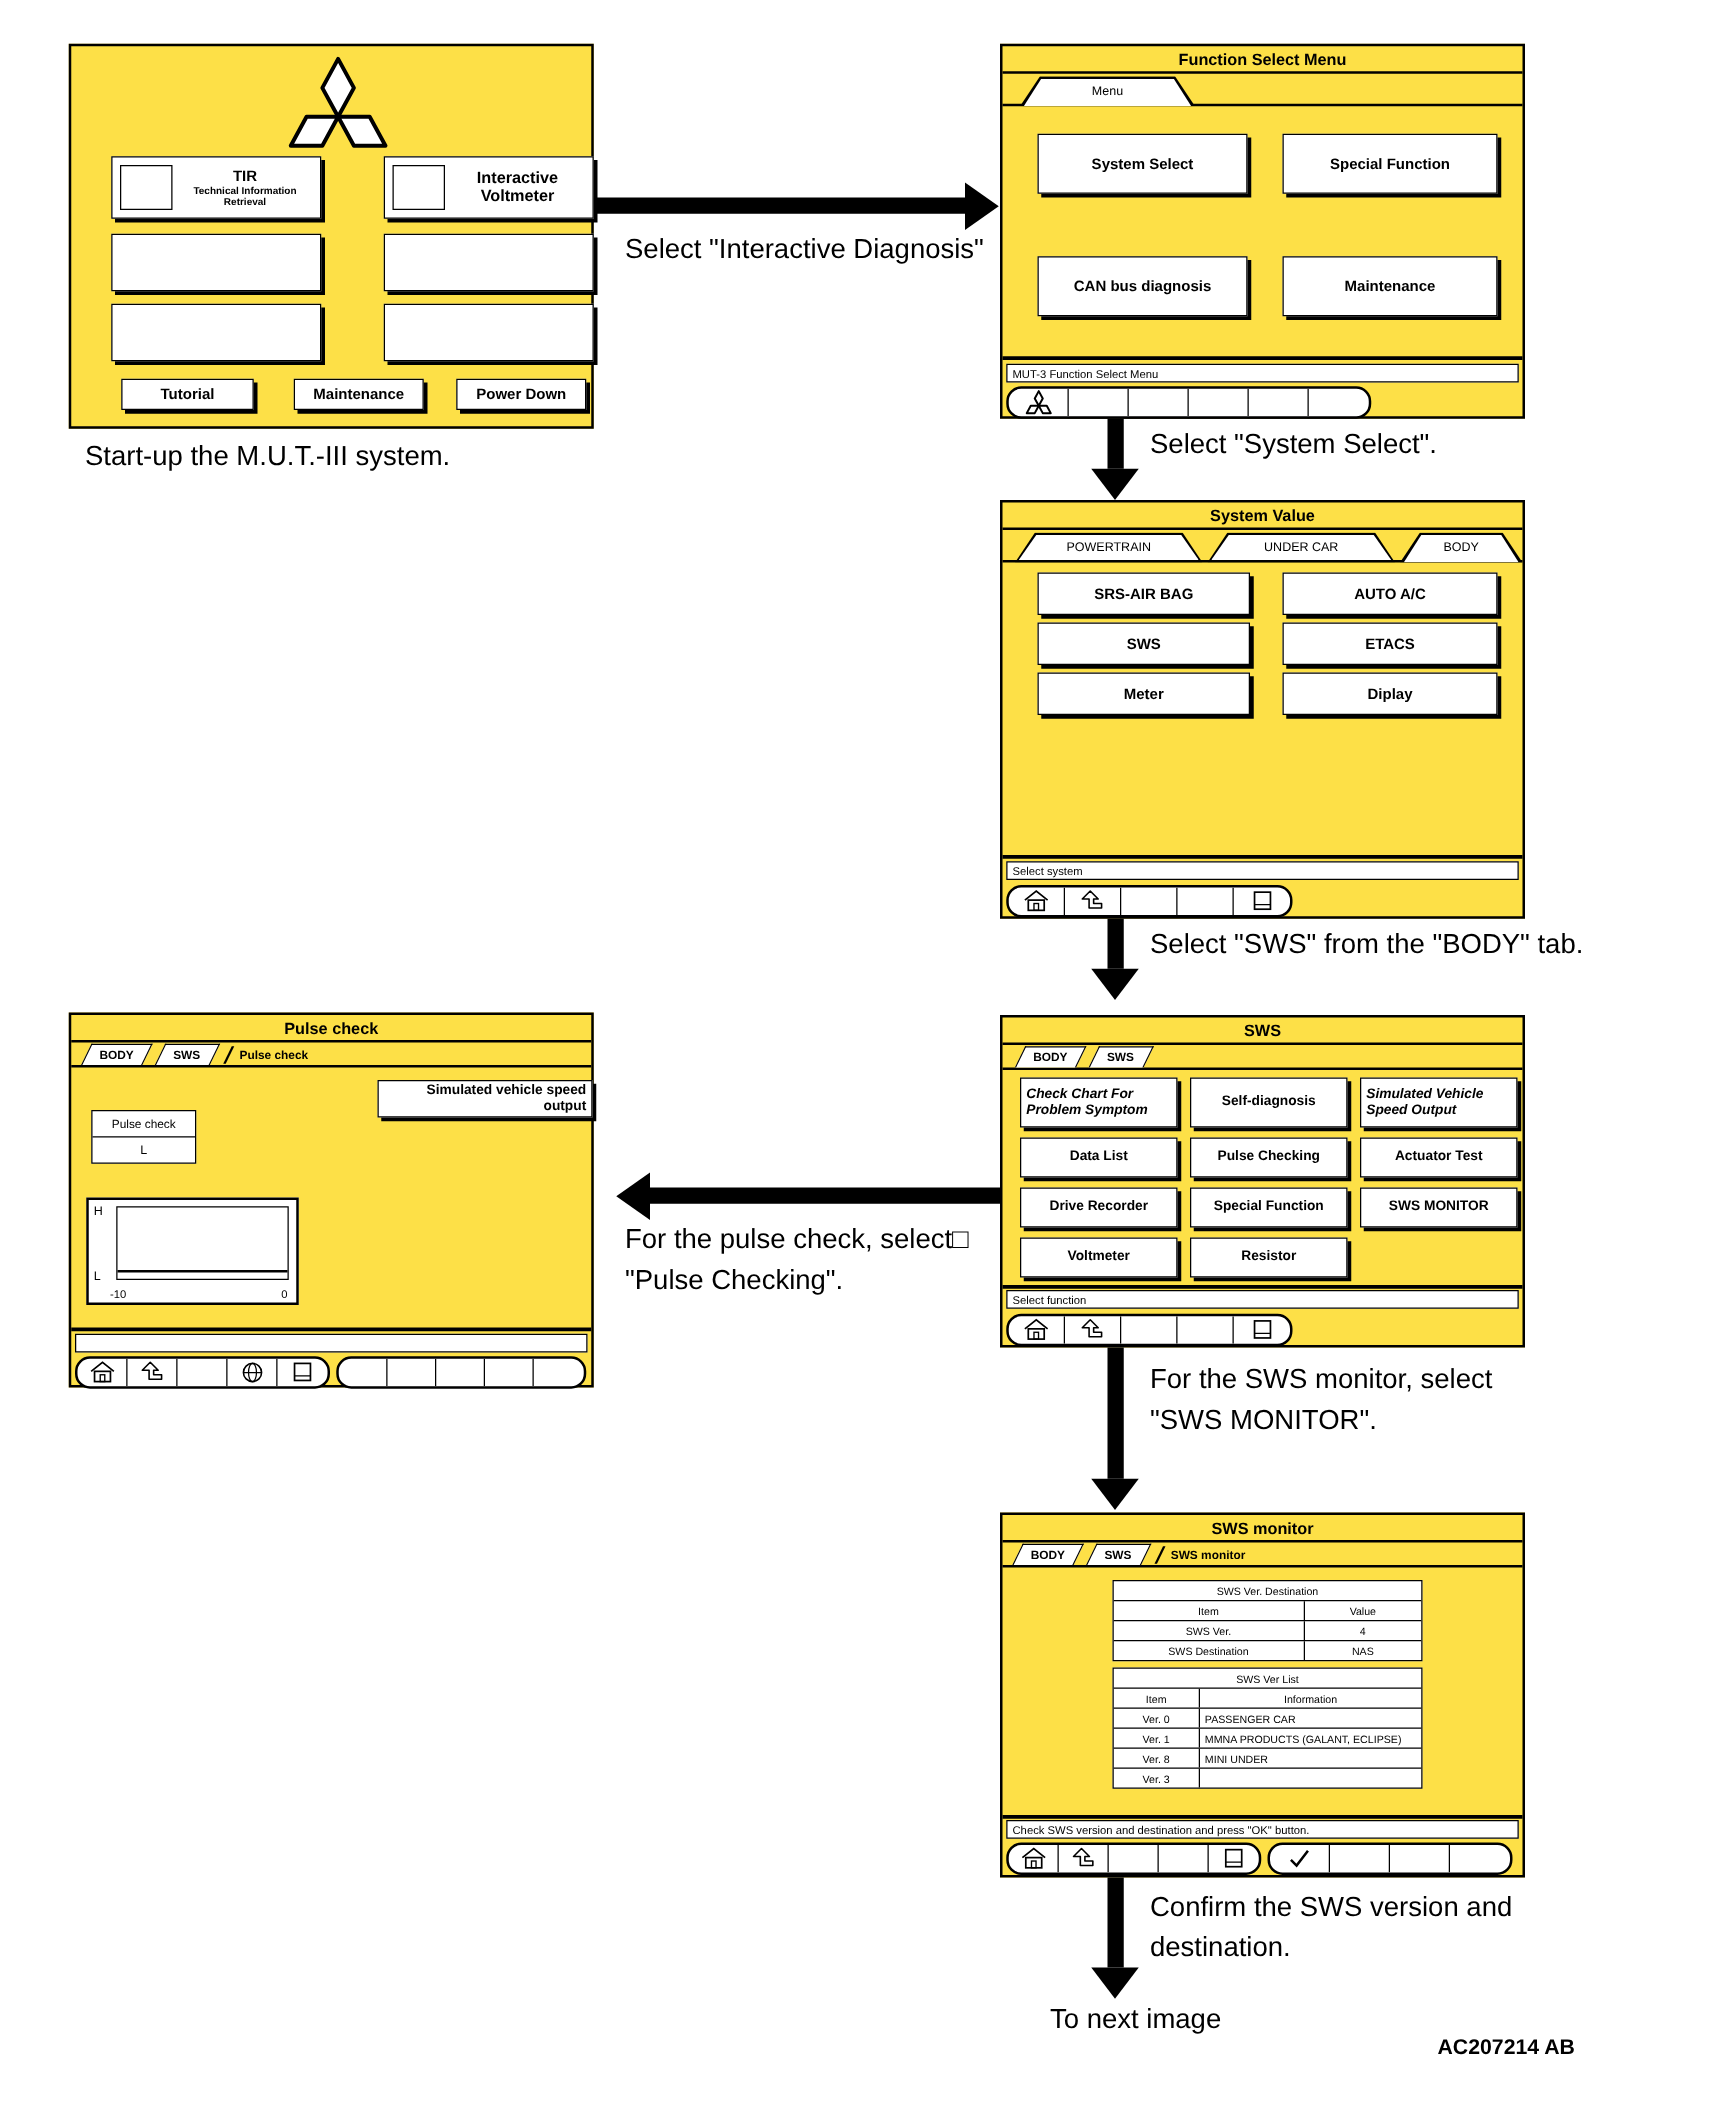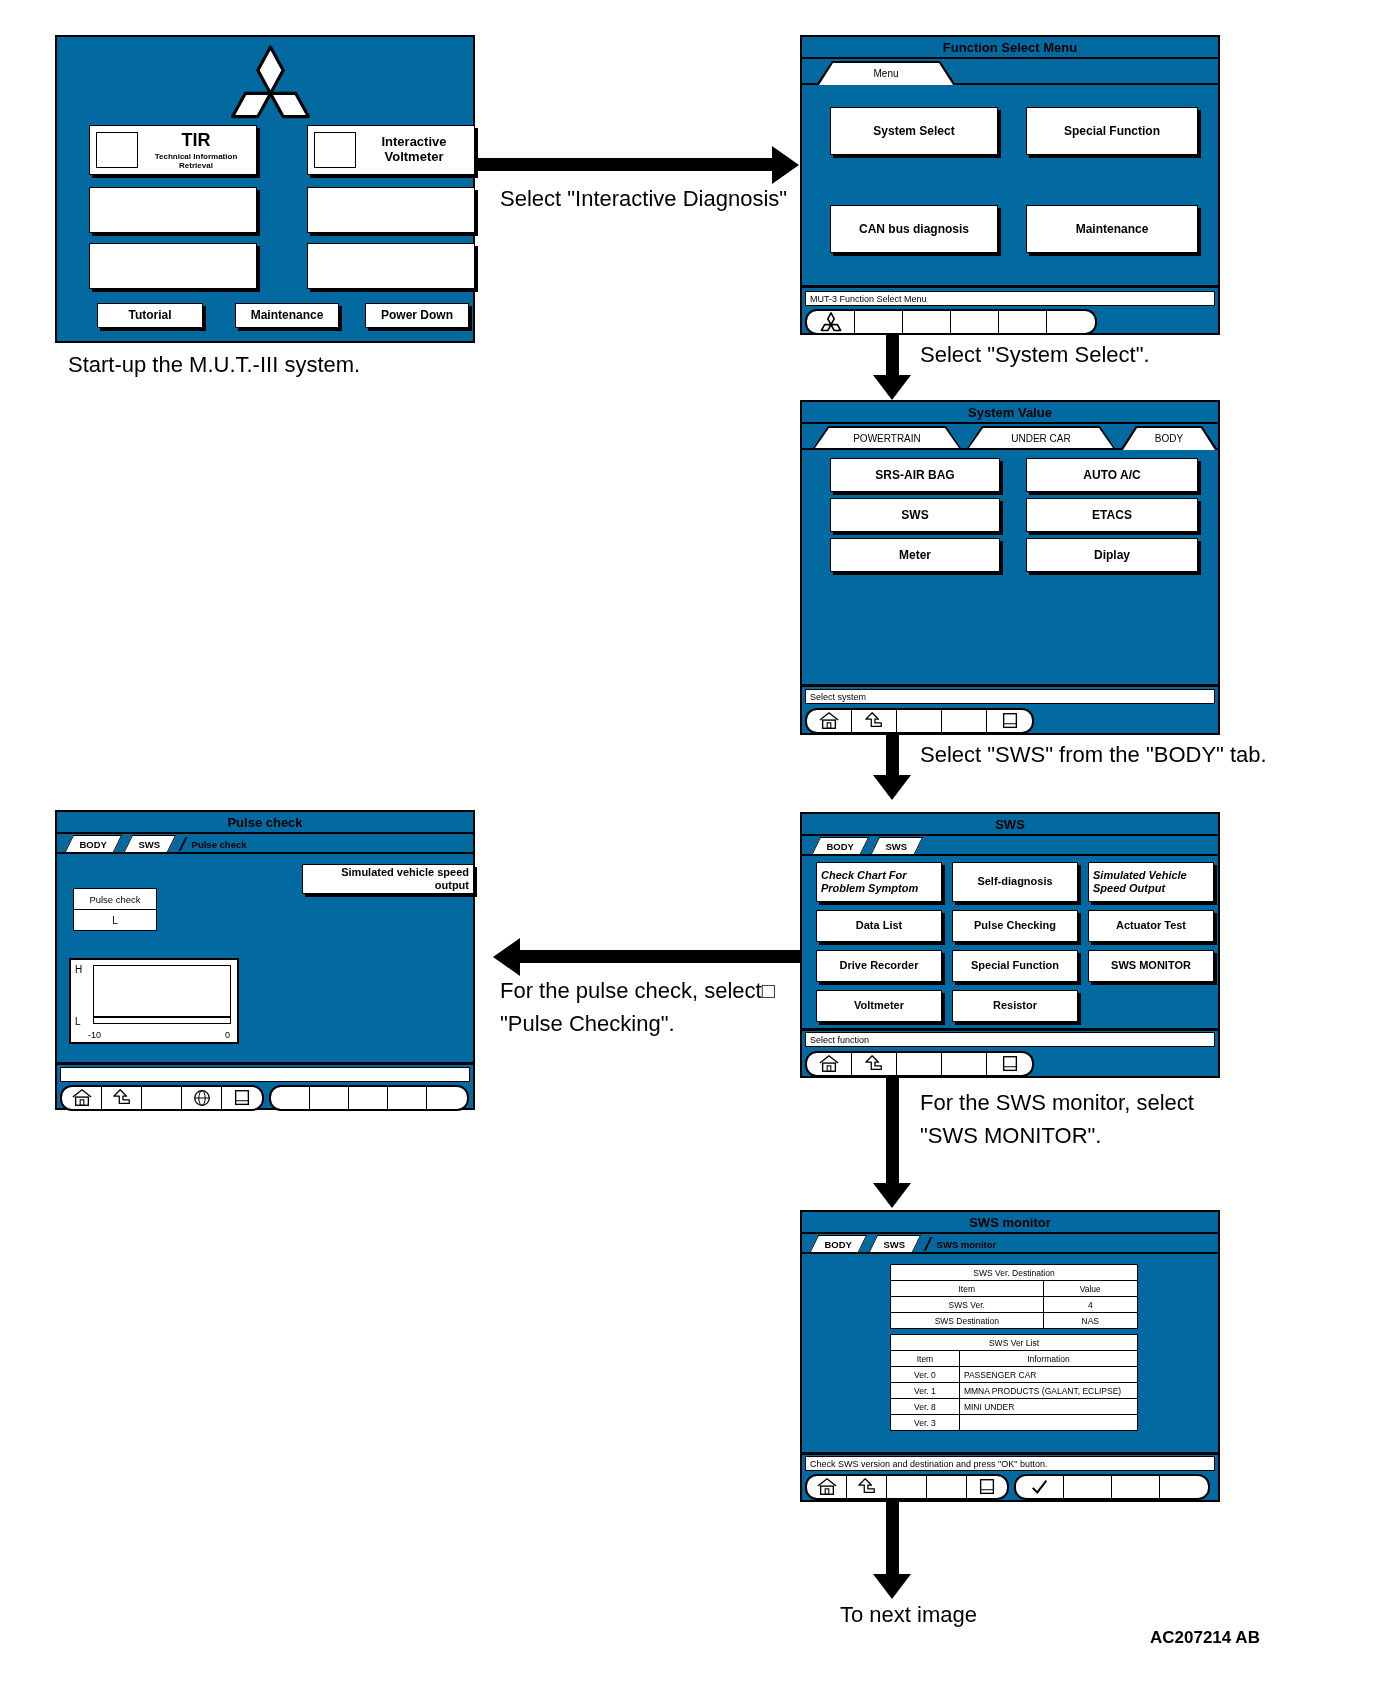--- a/index.html
+++ b/index.html
@@ -1,19 +1,19 @@
 <!DOCTYPE html>
 <html><head>
 <meta charset="utf-8">
 <style>
   html,body{margin:0;padding:0;background:#fff;}
   .canvas{position:relative;width:1376px;height:1694px;background:#fff;overflow:hidden;
           font-family:"Liberation Sans",sans-serif;color:#000;}
   
-  .win{position:absolute;border:2px solid #000;background:#0369a1;box-sizing:border-box;}
+  .win{position:absolute;border:2px solid #000;background:#fde047;box-sizing:border-box;}
   .wtitle{position:absolute;left:0;right:0;top:0;height:20px;border-bottom:2px solid #000;
           display:flex;align-items:center;justify-content:center;font-weight:bold;font-size:13px;}
   
   .tabline{position:absolute;height:2px;background:#000;left:0;right:0;}
   .trap{position:absolute;height:24px;}
   .trap-bg{position:absolute;inset:0;background:#000;
            clip-path:polygon(0 100%,16px 0,calc(100% - 16px) 0,100% 100%);}
   .trap-fill{position:absolute;left:3px;right:3px;top:2px;bottom:2px;background:#fff;
            clip-path:polygon(0 100%,14px 0,calc(100% - 14px) 0,100% 100%);}
   .trap.active .trap-fill{bottom:0;}
@@ -29,21 +29,21 @@
         margin-right:8px;display:inline-block;}
   .ptabline{position:absolute;left:0;right:0;height:1.5px;background:#000;}
   
   .btn3d{position:absolute;border:1.5px solid #000;box-shadow:3px 3px 0 #000;background:#fff;
          display:flex;align-items:center;justify-content:center;text-align:right;
          font-weight:bold;font-size:12px;line-height:1.2;box-sizing:border-box;padding:2px 4px;}
   .btn3d.ta-l{justify-content:flex-start;text-align:left;font-style:italic;}
   .startbtn{justify-content:flex-start;text-align:center;padding:2px;}
   .iconbox{width:40px;height:34px;border:1.5px solid #000;margin-left:4px;flex:none;background:#fff;}
   .startbtn-text{flex:1;display:flex;flex-direction:column;align-items:center;justify-content:center;}
-  .startbtn-text .t1{font-size:18px;font-weight:bold;text-align:center;}
+  .startbtn-text .t1{font-size:12px;font-weight:bold;text-align:center;}
   .startbtn-text .t2{font-size:8px;font-weight:bold;width:110px;line-height:1.15;}
   .startbtn-text .t1b{font-size:13px;font-weight:bold;width:100px;line-height:1.15;}
   
   .sep{position:absolute;left:0;right:0;height:3px;background:#000;}
   .status{position:absolute;border:1.5px solid #000;height:15px;font-size:9px;display:flex;
           align-items:center;padding:0 4px;box-sizing:border-box;background:#fff;white-space:nowrap;overflow:hidden;}
   .tbar{position:absolute;border:2px solid #000;border-radius:12px;display:flex;overflow:hidden;
         background:#fff;height:26px;box-sizing:border-box;}
   .tcell{border-right:1.5px solid #000;display:flex;align-items:center;justify-content:center;box-sizing:border-box;}
   .tcell:last-child{border-right:none;}
@@ -466,16 +466,17 @@
         </svg>
       </div>
       <div class="tcell" style="width:48px"></div>
       <div class="tcell" style="width:48px"></div>
       <div class="tcell" style="width:48px"></div>
     </div>
   </div>
 
   <div class="abar" style="left:886px;top:1502px;width:13px;height:72px"></div>
   <div class="ah-d" style="left:873px;top:1574px"></div>
+  <div class="cap wrap" style="left:920px;top:1510px;width:330px">Confirm the SWS version and destination.</div>
   <div class="cap" style="left:840px;top:1602px">To next image</div>
   <div class="docid" style="left:1150px;top:1628px">AC207214 AB</div>
 
 </div>
 
 </body></html>

